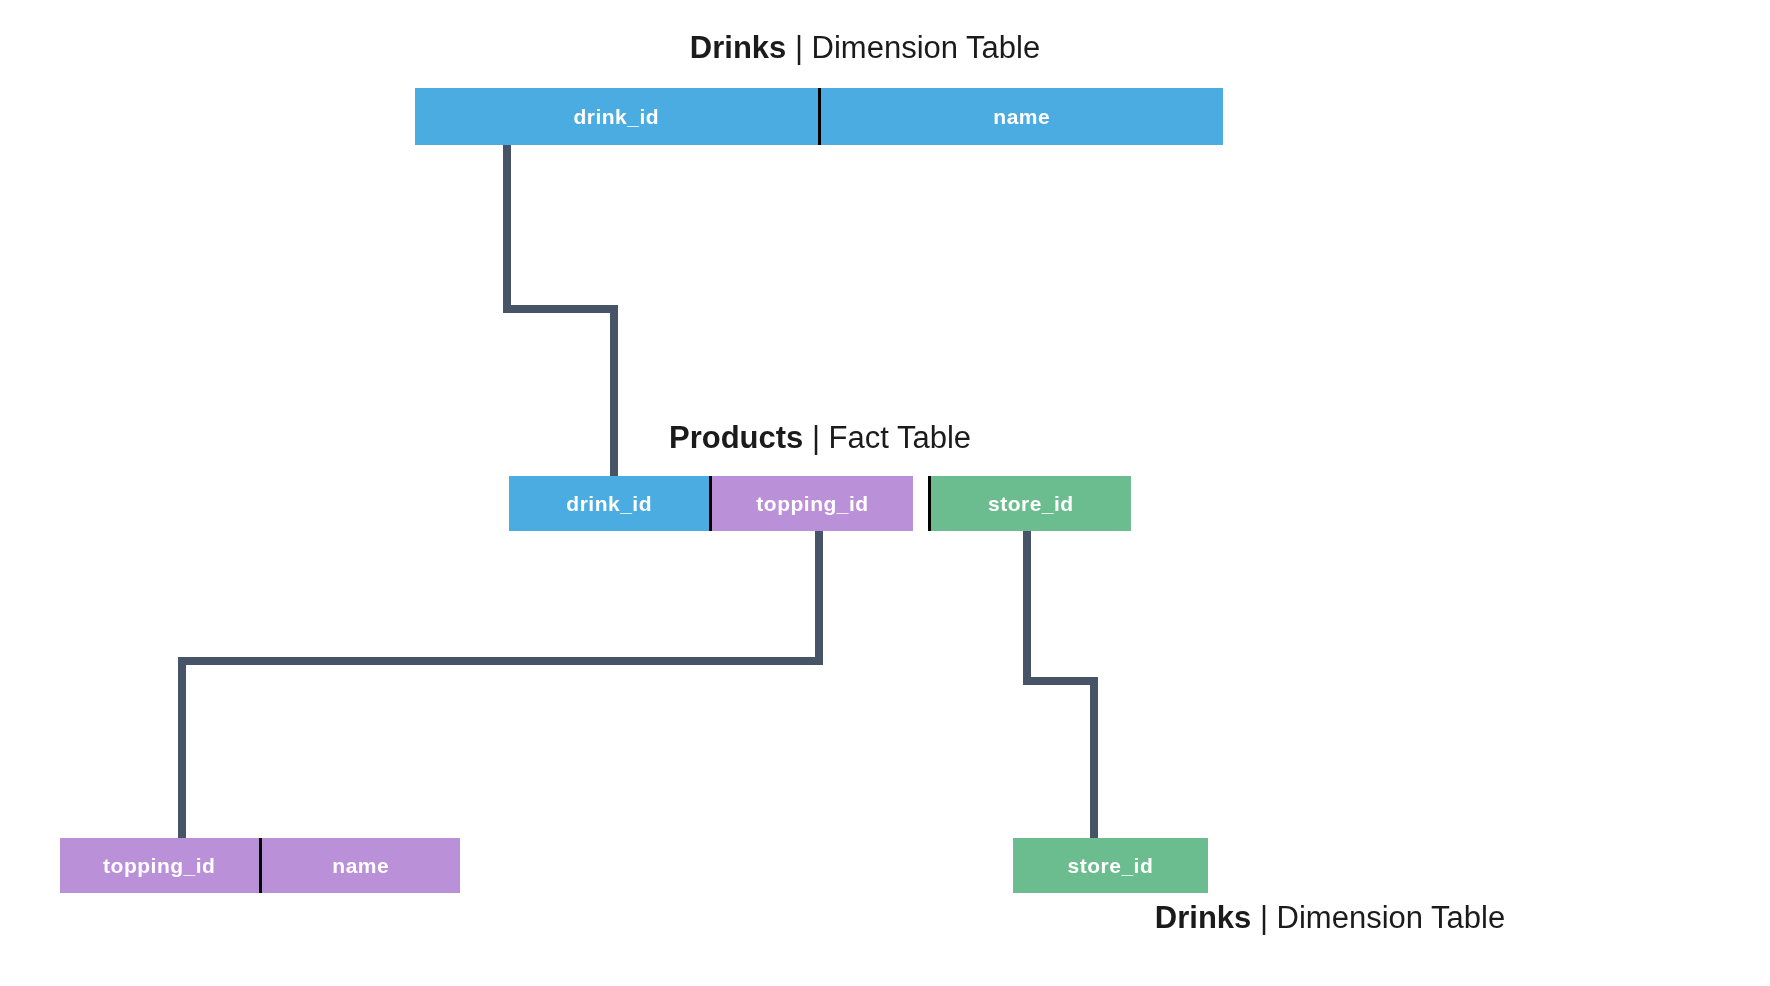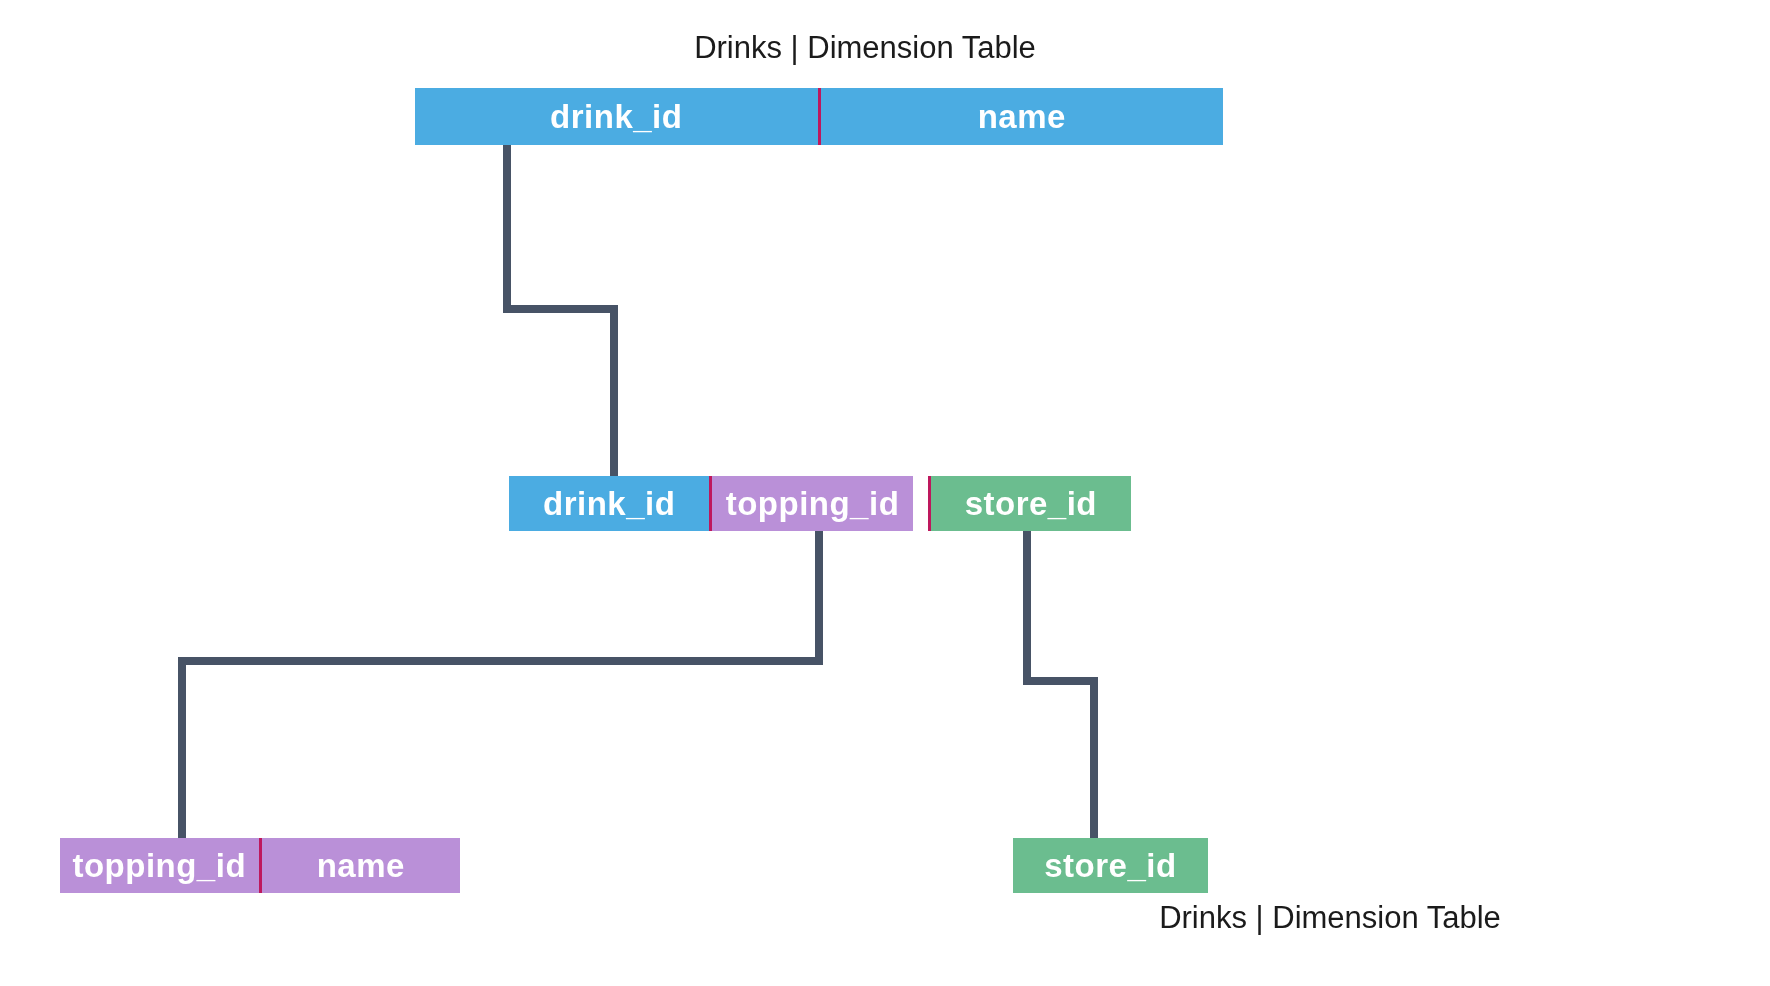--- a/index.html
+++ b/index.html
@@ -35,36 +35,36 @@
     position: absolute;
     display: flex;
   }
   .cell {
     flex: 1 1 0;
     display: flex;
     align-items: center;
     justify-content: center;
     color: var(--cell_text);
     font-weight: 700;
-    font-size: 33px;
+    font-size: 21px;
     letter-spacing: 0.5px;
   }
-  .cell + .cell { border-left: 3px solid #be185d; }
+  .cell + .cell { border-left: 3px solid #000000; }
   .cell.blue   { background: var(--blue); }
   .cell.purple { background: var(--purple); }
   .cell.green  { background: var(--green); margin-left: 15px; }
   .tbl-title {
     position: absolute;
     white-space: nowrap;
     transform: translateX(-50%);
     font-size: 31px;
     color: var(--text_dark);
     font-weight: 400;
   }
-  .tbl-title .bold { font-weight: 400; }
+  .tbl-title .bold { font-weight: 700; }
   
   #tbl-stores .cell:nth-child(1) { flex: 0 0 29%; }
   #tbl-stores .cell:nth-child(2) { flex: 0 0 37.5%; }
   #tbl-stores .cell:nth-child(3) { flex: 1 1 auto; }
 </style>
 </head>
 <body>
 
 <div class="canvas">
 
@@ -75,20 +75,23 @@
   </svg>
 
   <div class="tbl-title" style="left:865px; top:30px;">
     <span class="bold">Drinks</span><span> | Dimension Table</span>
   </div>
   <div class="tbl" id="tbl-drinks" style="left:415px; top:88px; width:808px; height:57px;">
     <div class="cell blue">drink_id</div>
     <div class="cell blue">name</div>
   </div>
 
+  <div class="tbl-title" style="left:820px; top:420px;">
+    <span class="bold">Products</span><span> | Fact Table</span>
+  </div>
   <div class="tbl" id="tbl-products" style="left:509px; top:476px; width:622px; height:55px;">
     <div class="cell blue">drink_id</div>
     <div class="cell purple">topping_id</div>
     <div class="cell green">store_id</div>
   </div>
 
   <div class="tbl" id="tbl-toppings" style="left:60px; top:838px; width:400px; height:55px;">
     <div class="cell purple">topping_id</div>
     <div class="cell purple">name</div>
   </div>

